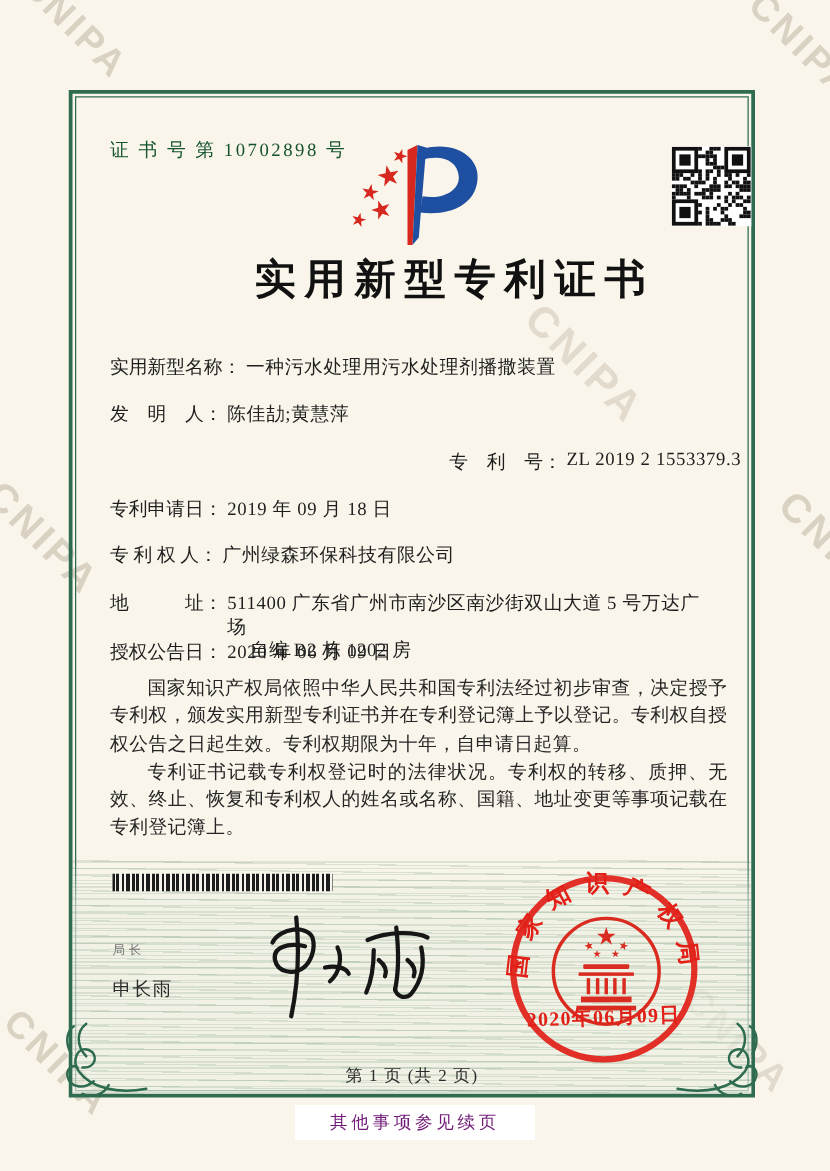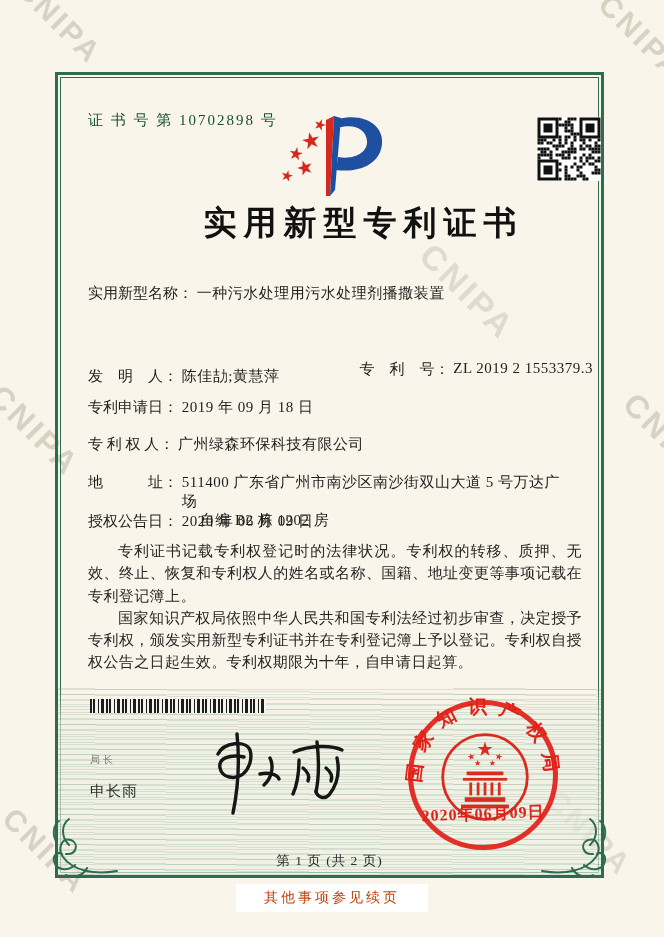--- a/index.html
+++ b/index.html
@@ -68,21 +68,21 @@
     font-size:16px;font-weight:bold;color:#e12018;letter-spacing:1px;
     transform:rotate(-2deg);
   }
   .pageinfo{
     position:absolute;left:55px;width:549px;top:852px;text-align:center;
     font-size:13.5px;color:#2b2b2b;letter-spacing:1px;
   }
   .note-wrap{position:absolute;left:0;width:664px;top:884px;text-align:center;}
   .note{
     display:inline-block;background:#ffffff;padding:5px 28px;
-    font-size:14px;letter-spacing:3px;color:#c2410c;
+    font-size:14px;letter-spacing:3px;color:#701a75;
   }
 </style>
 </head>
 <body>
 
 <span class="wm" style="left:6px;top:4px;font-size:30px;">CNIPA</span>
 <span class="wm" style="left:588px;top:20px;font-size:30px;">CNIPA</span>
 <span class="wm" style="left:408px;top:272px;font-size:34px;color:rgba(172,160,138,0.30);">CNIPA</span>
 <span class="wm" style="left:-22px;top:412px;font-size:32px;">CNIPA</span>
 <span class="wm" style="left:612px;top:420px;font-size:32px;">CNIPA</span>
@@ -256,21 +256,21 @@
     <rect x="45.5" y="60.5" width="3" height="3" fill="#111"></rect>
     <rect x="48.5" y="60.5" width="3" height="3" fill="#111"></rect>
   </svg>
 
 <div class="title">实用新型专利证书</div>
 
 <div class="frow" style="top:284px;">
   <span class="flabel">实用新型名称：</span>
   <span class="fval">一种污水处理用污水处理剂播撒装置</span>
 </div>
-<div class="frow" style="top:322px;margin-top:45px;">
+<div class="frow" style="top:322px;">
   <span class="flabel">发　明　人：</span>
   <span class="fval">陈佳劼;黄慧萍</span>
 </div>
 <div class="frow" style="top:360px;text-align:right;">
   <span class="flabel">专　利　号：</span>
   <span class="fval">ZL 2019 2 1553379.3</span>
 </div>
 <div class="frow" style="top:398px;">
   <span class="flabel">专利申请日：</span>
   <span class="fval">2019 年 09 月 18 日</span>
@@ -282,22 +282,22 @@
 <div class="frow" style="top:473px;">
   <span class="flabel">地　　　址：</span>
   <span class="fval"><span>511400 广东省广州市南沙区南沙街双山大道 5 号万达广场</span><span class="fval2-indent">自编 B2 栋 1202 房</span></span>
 </div>
 <div class="frow" style="top:512px;">
   <span class="flabel">授权公告日：</span>
   <span class="fval">2020 年 06 月 09 日</span>
 </div>
 
 <div class="paras">
+  <p>国家知识产权局依照中华人民共和国专利法经过初步审查，决定授予专利权，颁发实用新型专利证书并在专利登记簿上予以登记。专利权自授权公告之日起生效。专利权期限为十年，自申请日起算。</p>
   <p>专利证书记载专利权登记时的法律状况。专利权的转移、质押、无效、终止、恢复和专利权人的姓名或名称、国籍、地址变更等事项记载在专利登记簿上。</p>
-  <p>国家知识产权局依照中华人民共和国专利法经过初步审查，决定授予专利权，颁发实用新型专利证书并在专利登记簿上予以登记。专利权自授权公告之日起生效。专利权期限为十年，自申请日起算。</p>
 </div>
 
 <div class="band"></div>
 
 <svg class="abs" style="left:47px;top:815px;" width="74" height="62" viewBox="0 0 74 62">
   <g fill="none" stroke="#2e6b4f" stroke-width="2" stroke-linecap="round">
     <path d="M70,56 C48,60 26,56 16,42 C10,33 15,22 24,25 C32,28 30,40 19,39"></path>
     <path d="M28,50 C20,57 9,55 7,46 C6,40 11,36 15,39"></path>
     <path d="M40,53 C36,61 26,64 19,60"></path>
     <path d="M22,30 C14,22 14,10 22,4 M10,28 C5,20 6,10 12,6"></path>

